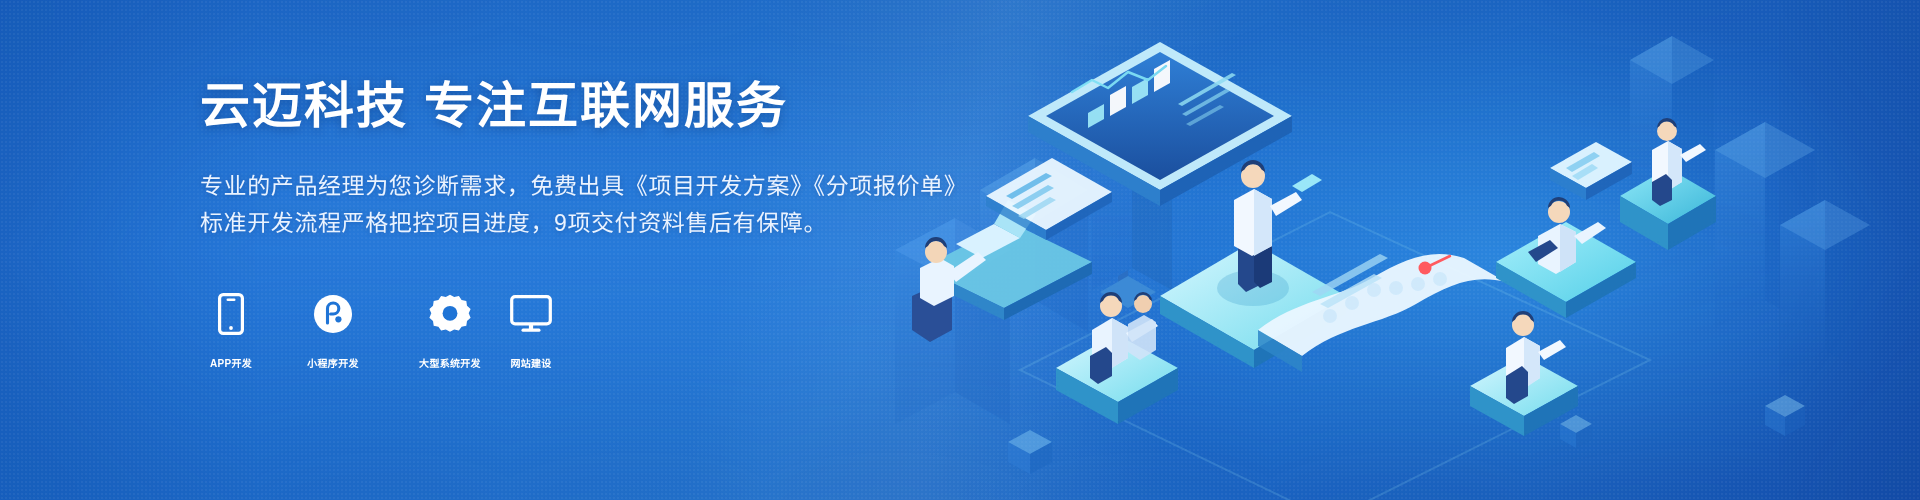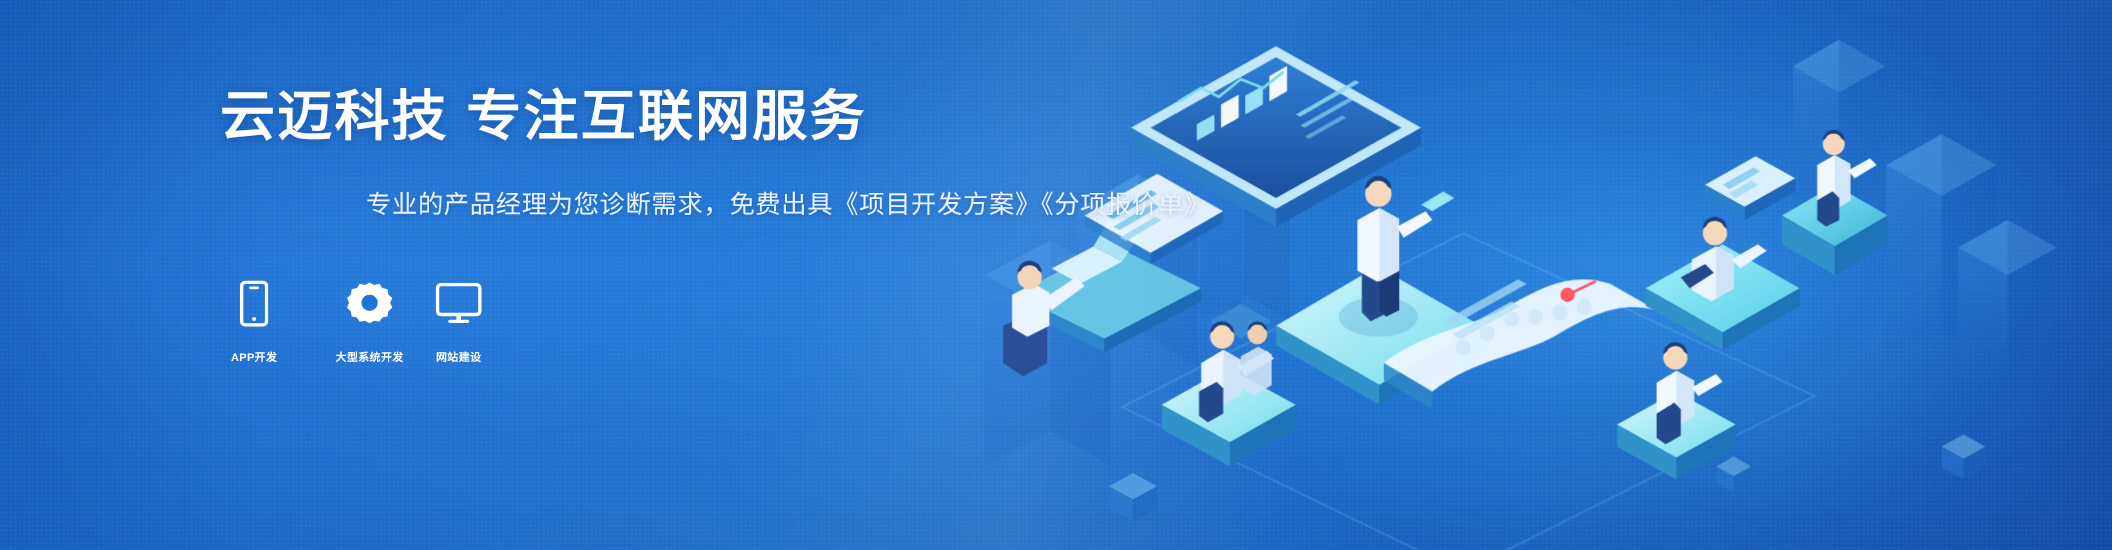--- a/index.html
+++ b/index.html
@@ -36,21 +36,20 @@
   .headline{
     font-size:50px;line-height:1.12;font-weight:bold;color:#ffffff;
     letter-spacing:2px;white-space:nowrap;
     text-shadow:0 2px 10px rgba(6,40,100,.35);
     margin:16px 0 34px 0;
   }
   .subline{
     font-size:23px;line-height:1.62;color:#eaf3ff;font-weight:400;
     letter-spacing:.6px;white-space:nowrap;margin:0;
     text-shadow:0 1px 5px rgba(6,40,100,.25);
-    text-align:right;
   }
   .services{display:flex;align-items:flex-start;margin-top:48px;}
   .svc{width:72px;text-align:center;margin-right:28px;}
   .svc .ic{height:46px;display:flex;align-items:center;justify-content:center;margin-bottom:16px;}
   .svc .ic svg{display:block;}
   .svc .lbl{font-size:10px;color:#ffffff;font-weight:bold;white-space:nowrap;letter-spacing:.3px;}
   .svc.w1{width:62px;} .svc.w2{width:86px;} .svc.w3{width:88px;} .svc.w4{width:70px;} .svc.w5{width:92px;margin-right:0;}
 
   
   .art{position:absolute;right:0;top:0;width:1060px;height:500px;z-index:3;}
@@ -312,34 +311,45 @@
     </svg>
   </div>
 
   <div class="vig"></div>
 
   <div class="content">
 
     <h1 class="headline">云迈科技 专注互联网服务</h1>
 
     <p class="subline">专业的产品经理为您诊断需求，免费出具《项目开发方案》《分项报价单》</p>
+    <p class="subline">标准开发流程严格把控项目进度，9项交付资料售后有保障。</p>
 
     <div class="services">
 
       <div class="svc w1">
         <span class="ic">
           <svg width="26" height="42" viewBox="0 0 26 42" fill="none" xmlns="http://www.w3.org/2000/svg">
             <rect x="1.6" y="1.6" width="22.8" height="38.8" rx="3.6" stroke="#ffffff" stroke-width="3.2"></rect>
             <rect x="8.5" y="5.4" width="9" height="2.6" rx="1.3" fill="#ffffff"></rect>
             <circle cx="13" cy="35" r="1.9" fill="#ffffff"></circle>
           </svg>
         </span>
         <span class="lbl">APP开发</span>
       </div>
 
+      <div class="svc w2">
+        <span class="ic">
+          <svg width="40" height="40" viewBox="0 0 40 40" xmlns="http://www.w3.org/2000/svg">
+            <circle cx="20" cy="20" r="19" fill="#ffffff"></circle>
+            <path d="M14.5 29 L14.5 14.5 C14.5 11.4 17 9 20.2 9 C23.3 9 25.8 11.4 25.8 14.5 C25.8 17.6 23.3 20 20.2 20 L17.6 20" stroke="#1f74d6" stroke-width="3.1" fill="none" stroke-linecap="round"></path>
+            <circle cx="25.4" cy="25.3" r="3.1" fill="#1f74d6"></circle>
+          </svg>
+        </span>
+        <span class="lbl">小程序开发</span>
+      </div>
 
 
       <div class="svc w5">
         <span class="ic">
           <svg width="42" height="42" viewBox="0 0 42 42" xmlns="http://www.w3.org/2000/svg">
             <path d="M21 1.8 L25.2 4.1 L29.9 3.0 L32.6 6.9 L37.3 7.9 L38.0 12.7 L41.6 15.9 L39.7 20.3 L41.6 24.7 L38.0 27.9 L37.3 32.7 L32.6 33.7 L29.9 37.6 L25.2 36.5 L21 38.8 L16.8 36.5 L12.1 37.6 L9.4 33.7 L4.7 32.7 L4.0 27.9 L0.4 24.7 L2.3 20.3 L0.4 15.9 L4.0 12.7 L4.7 7.9 L9.4 6.9 L12.1 3.0 L16.8 4.1 Z" fill="#ffffff"></path>
             <circle cx="21" cy="20.3" r="7.4" fill="#1f74d6"></circle>
           </svg>
         </span>
         <span class="lbl">大型系统开发</span>

